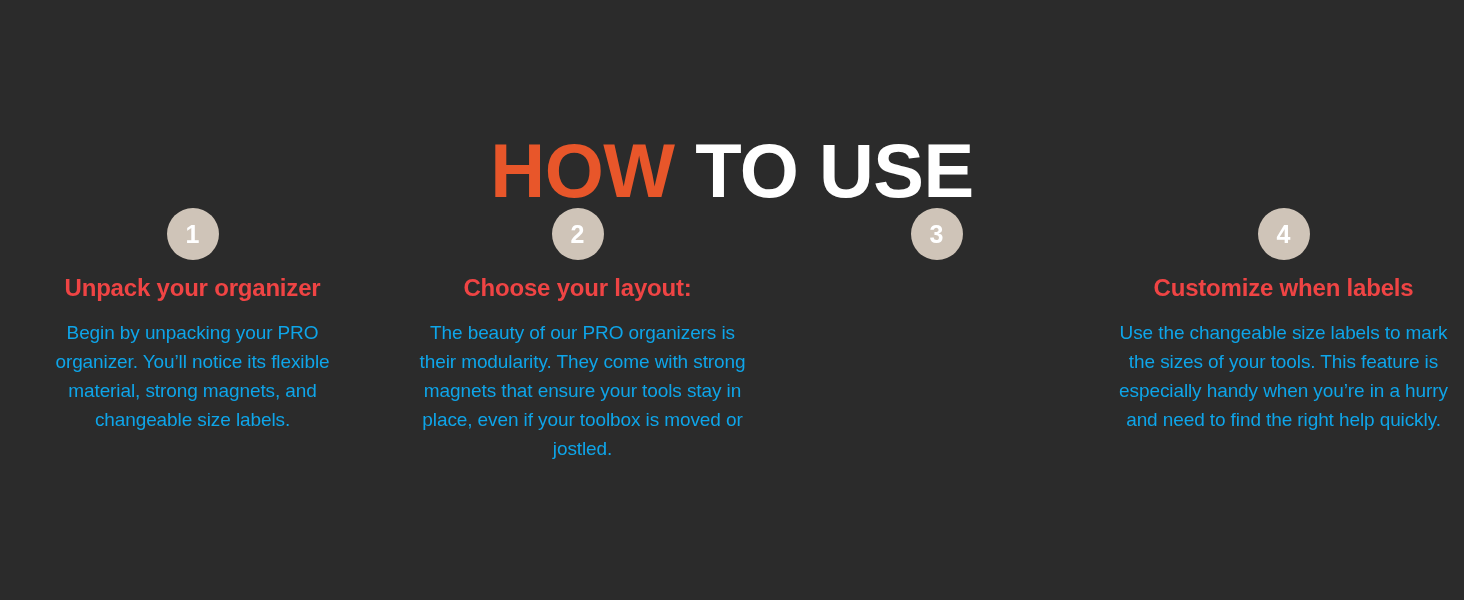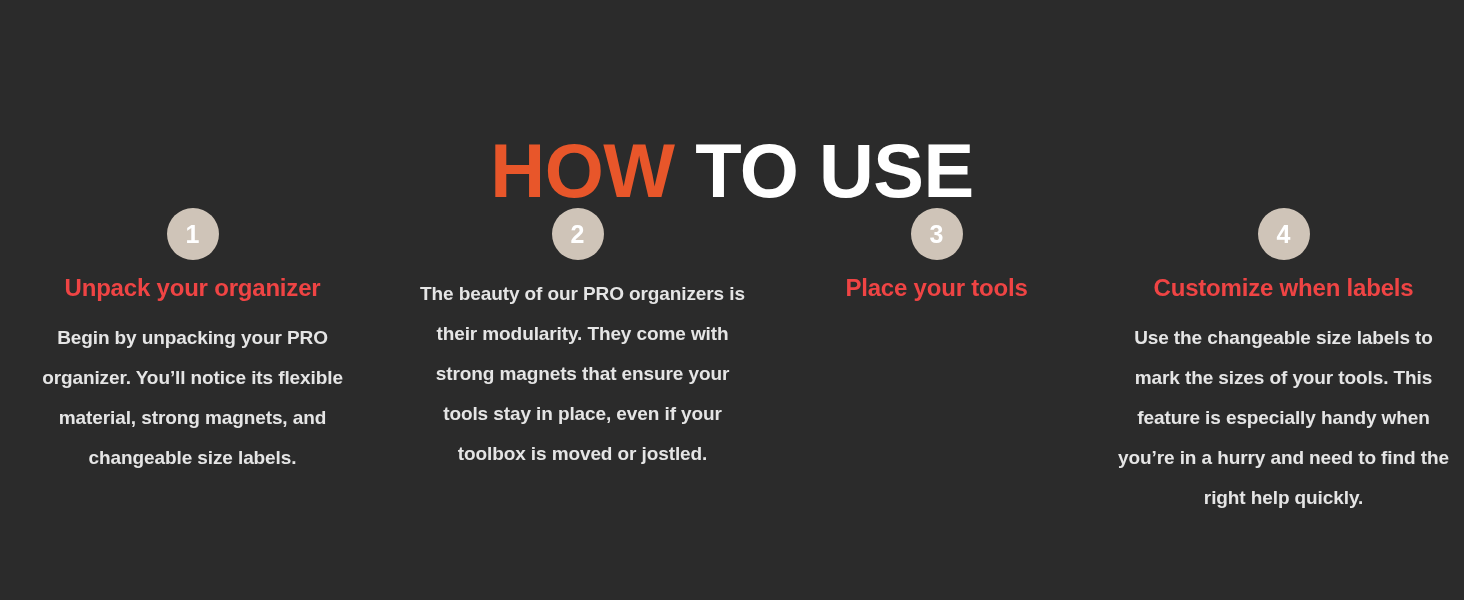--- a/index.html
+++ b/index.html
@@ -89,23 +89,23 @@
     font-weight: bold;
     color: #ef4444;
     line-height: 1.18;
     margin: 0 0 16px 0;
     letter-spacing: -0.2px;
     white-space: nowrap;
   }
 
   .step-body {
     font-size: 19px;
-    font-weight: bold;
-    color: #e5e5e5;
-    line-height: 40px;
+    font-weight: normal;
+    color: #0ea5e9;
+    line-height: 29px;
     margin: 0;
     letter-spacing: -0.1px;
   }
   .step-1 .step-body { max-width: 340px; }
   .step-2 .step-body { max-width: 335px; margin-left: 10px; }
   .step-3 .step-body { max-width: 305px; }
   .step-4 .step-body { max-width: 340px; }
 </style>
 </head>
 <body>
@@ -119,26 +119,26 @@
   <div class="steps">
 
     <div class="step step-1">
       <div class="badge">1</div>
       <div class="step-heading">Unpack your organizer</div>
       <p class="step-body">Begin by unpacking your PRO organizer. You’ll notice its flexible material, strong magnets, and changeable size labels.</p>
     </div>
 
     <div class="step step-2">
       <div class="badge">2</div>
+      <div class="step-heading">Choose your layout:</div>
       <p class="step-body">The beauty of our PRO organizers is their modularity. They come with strong magnets that ensure your tools stay in place, even if your toolbox is moved or jostled.</p>
     </div>
 
     <div class="step step-3">
       <div class="badge">3</div>
-      <div class="step-heading">Place your tools</div>
     </div>
 
     <div class="step step-4">
       <div class="badge">4</div>
       <div class="step-heading">Customize when labels</div>
       <p class="step-body">Use the changeable size labels to mark the sizes of your tools. This feature is especially handy when you’re in a hurry and need to find the right help quickly.</p>
     </div>
 
   </div>
 

